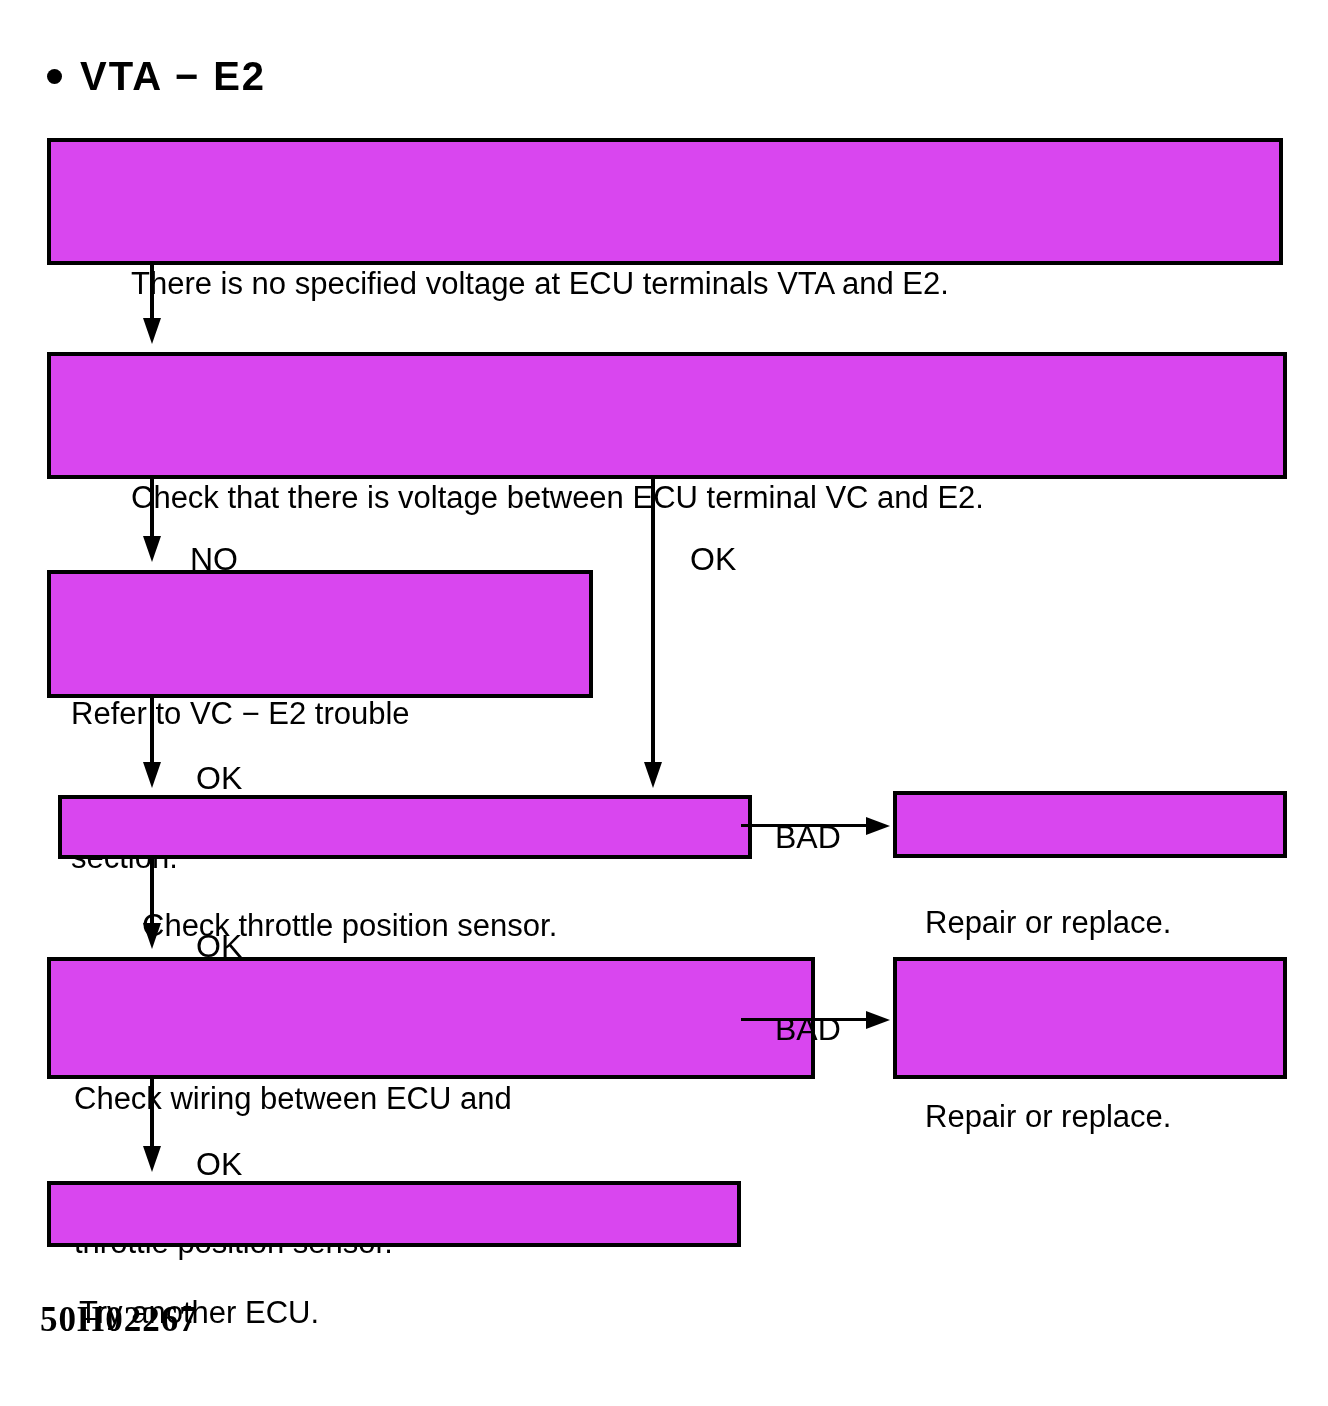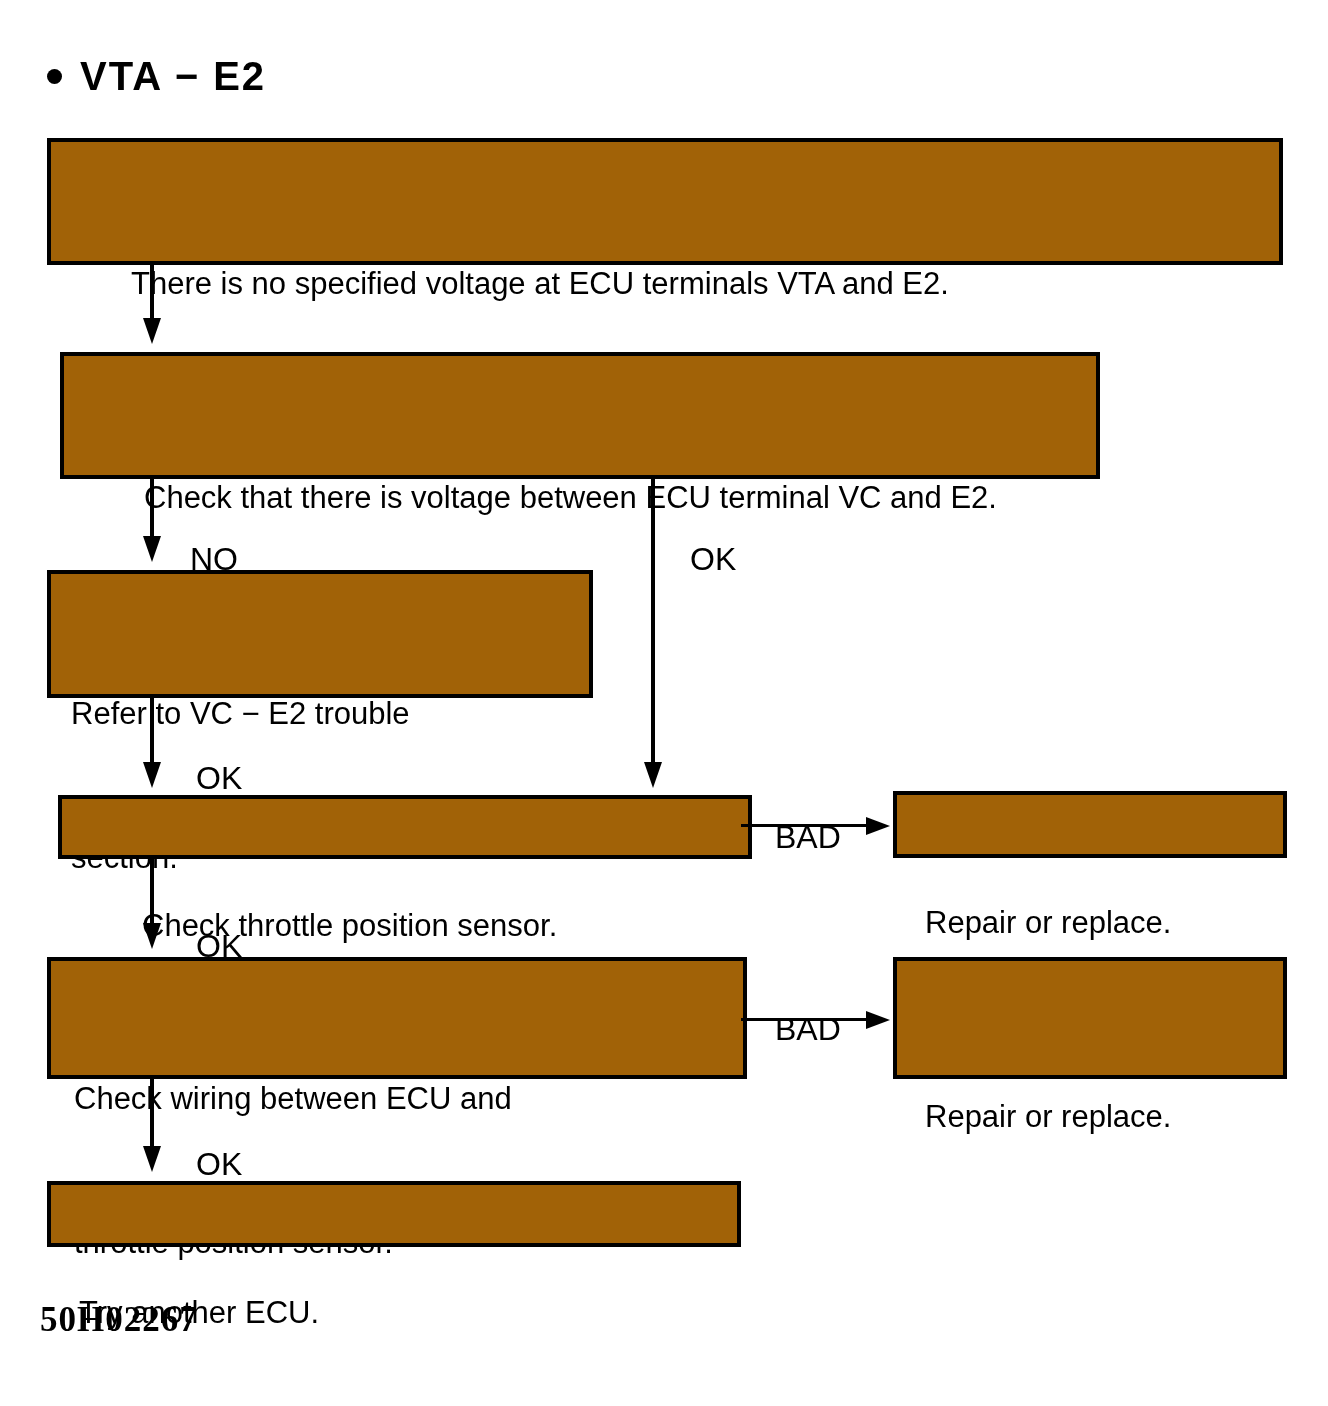--- a/index.html
+++ b/index.html
@@ -35,53 +35,53 @@
     border-radius: 50%;
     background: #000;
     display: inline-block;
   }
 
   
   .flow-box {
     position: absolute;
     box-sizing: border-box;
     border: 4px solid #000;
-    background: #a16207;
+    background: #d946ef;
   }
   .flow-box .box-text {
     position: absolute;
     left: 0;
     right: 0;
     font-size: 31px;
     line-height: 48px;
     white-space: pre-wrap;
   }
   .box-line {
     display: block;
     white-space: pre;
   }
   .bold-line { font-weight: bold; }
 
   
   #box-no-voltage   { left: 47px;  top: 138px;  width: 1236px; height: 127px; }
   #box-no-voltage .box-text { left: 80px; top: 22px; }
 
-  #box-check-vc     { left: 47px;  top: 352px;  width: 1040px; height: 127px; margin-left: 13px; }
+  #box-check-vc     { left: 47px;  top: 352px;  width: 1240px; height: 127px; }
   #box-check-vc .box-text { left: 80px; top: 22px; }
 
   #box-refer-vc     { left: 47px;  top: 570px;  width: 546px;  height: 128px; }
   #box-refer-vc .box-text { left: 20px; top: 20px; }
 
   #box-check-tps    { left: 47px;  top: 795px;  width: 694px;  height: 64px; margin-left: 11px; }
   #box-check-tps .box-text { left: 80px; top: 7px; }
 
   #box-repair-1     { left: 893px; top: 791px;  width: 394px;  height: 67px; }
   #box-repair-1 .box-text { left: 28px; top: 8px; }
 
-  #box-check-wiring { left: 47px;  top: 957px;  width: 700px;  height: 122px; }
+  #box-check-wiring { left: 47px;  top: 957px;  width: 768px;  height: 122px; }
   #box-check-wiring .box-text { left: 23px; top: 18px; }
 
   #box-repair-2     { left: 893px; top: 957px;  width: 394px;  height: 122px; }
   #box-repair-2 .box-text { left: 28px; top: 36px; }
 
   #box-try-ecu      { left: 47px;  top: 1181px; width: 694px;  height: 66px; padding-left: 44px; }
   #box-try-ecu .box-text { left: 28px; top: 8px; }
 
   
   .vline {

